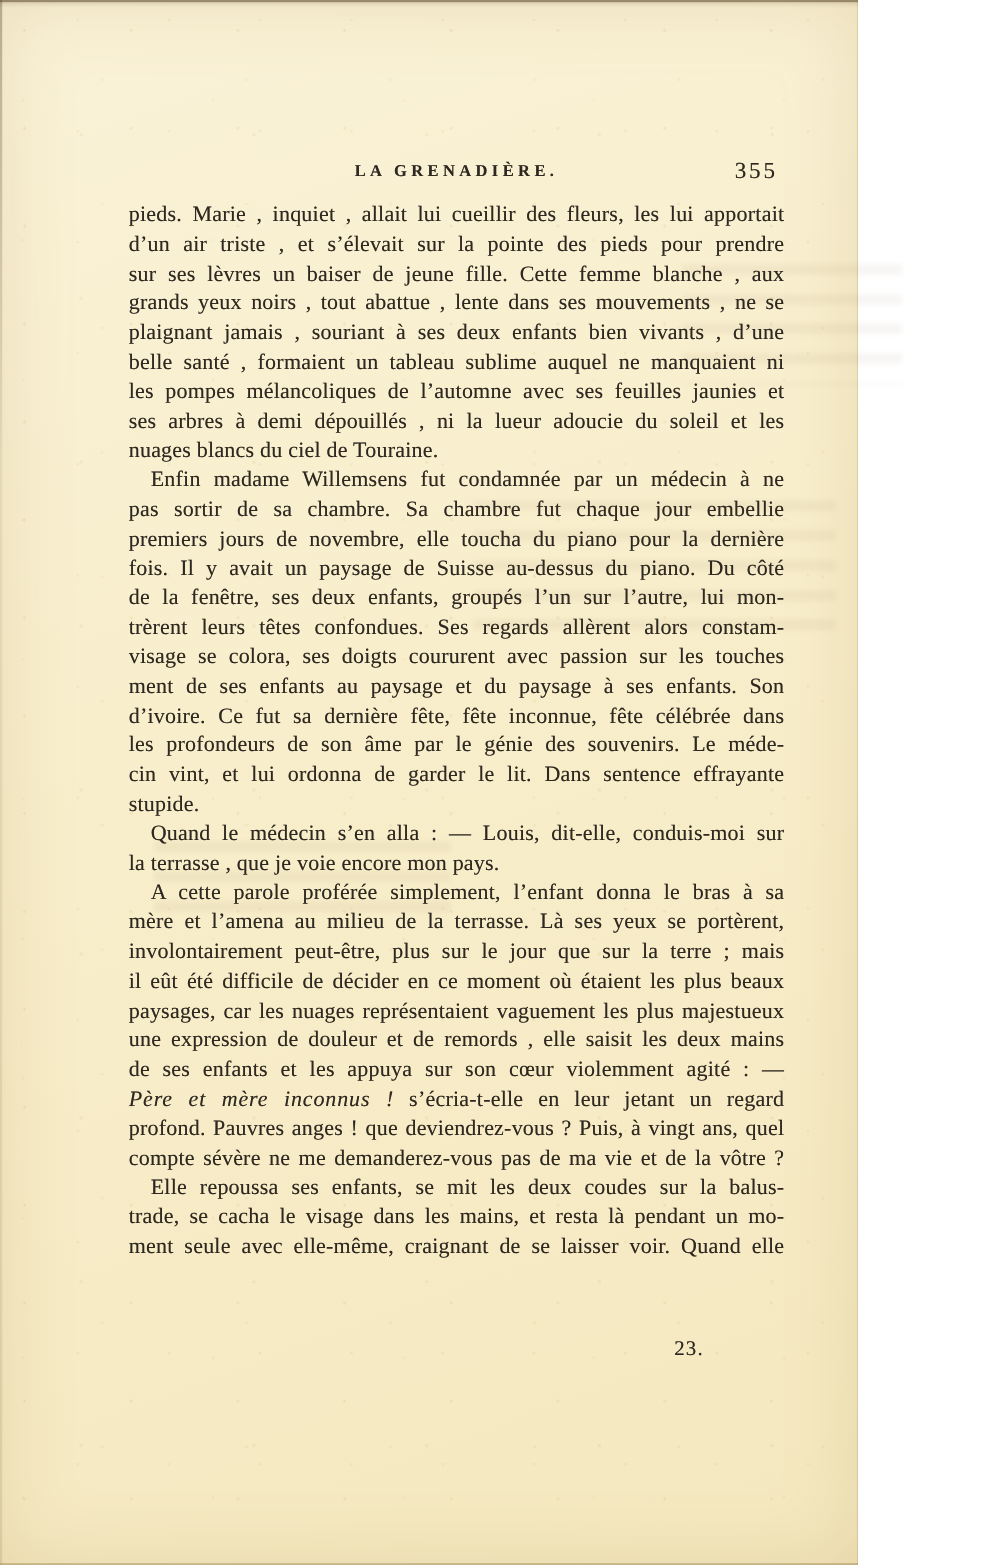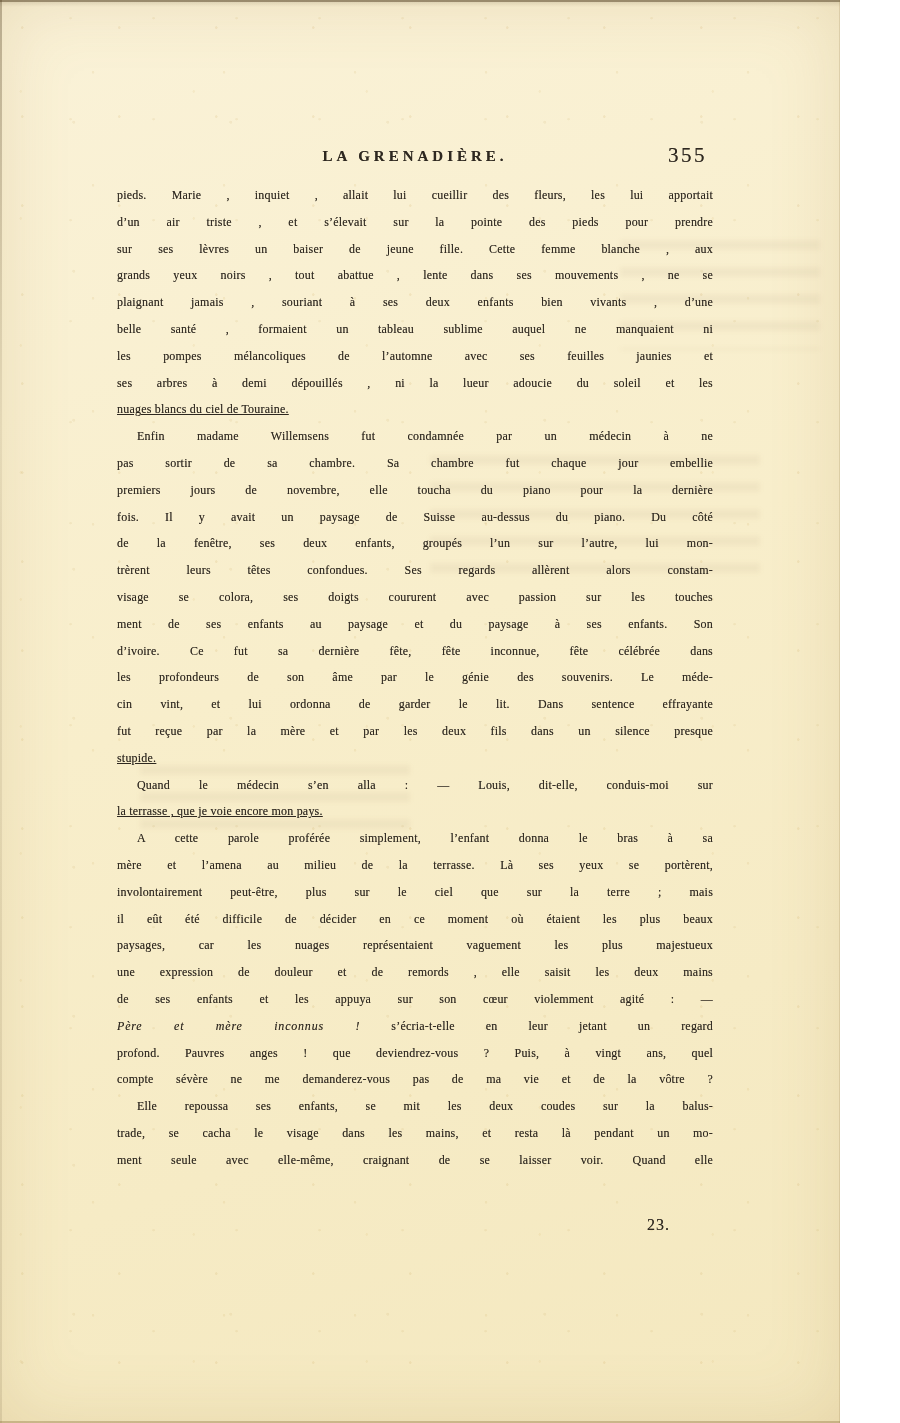--- a/index.html
+++ b/index.html
@@ -6,21 +6,21 @@
     --paper:#f8eecb;
     --ink:#2e2820;
     --lh:26.8px;
   }
   *{margin:0;padding:0;box-sizing:border-box;}
   html,body{width:900px;height:1423px;overflow:hidden;}
   body{font-family:"Liberation Serif","DejaVu Serif",serif;}
 
   .scan-page{
     position:relative;
-    width:840px;height:1423px;
+    width:780px;height:1423px;
     background-color:var(--paper);
     background-image:
       radial-gradient(circle at 23% 31%, rgba(196,156,72,.14) 0 1px, transparent 1.6px),
       radial-gradient(circle at 71% 64%, rgba(196,156,72,.12) 0 1px, transparent 1.6px),
       radial-gradient(circle at 47% 82%, rgba(180,140,60,.10) 0 1.2px, transparent 1.8px),
       radial-gradient(circle at 85% 18%, rgba(180,140,60,.10) 0 1px, transparent 1.5px),
       radial-gradient(circle at 12% 72%, rgba(210,170,90,.12) 0 1px, transparent 1.5px),
       linear-gradient(160deg,#faf2d8 0%,var(--paper) 45%,#f4e8bf 100%);
     background-size:97px 89px,131px 113px,157px 149px,83px 101px,173px 127px,100% 100%;
     box-shadow:inset 0 0 70px rgba(168,130,60,.18);
@@ -61,38 +61,38 @@
     position:absolute;right:6px;top:0;
     font-size:21px;letter-spacing:2.5px;
     text-shadow:0 0 .5px rgba(46,40,32,.55);
   }
 
   .text-block{
     position:absolute;
     left:117px;top:182px;width:596px;
   }
   .line{
-    font-size:12px;
+    font-size:20px;
     line-height:var(--lh);
     height:var(--lh);
     overflow:hidden;
     letter-spacing:.2px;
     text-align:justify;
     text-align-last:justify;
     text-shadow:0 0 .55px rgba(46,40,32,.5);
     white-space:normal;
   }
   .line.indent{text-indent:20px;}
-  .line.para-end{text-align-last:left;text-decoration:underline;}
+  .line.para-end{text-align-last:left;}
   .line em{font-style:italic;letter-spacing:.8px;}
 
   .signature-mark{
     position:absolute;
-    left:647px;top:1216px;
-    font-size:16px;letter-spacing:1px;
+    left:613px;top:1216px;
+    font-size:19px;letter-spacing:1px;
     text-shadow:0 0 .5px rgba(46,40,32,.55);
   }
 </style>
 </head>
 <body>
 
 <div class="scan-page">
 
   <div class="edge-top"></div>
   <div class="edge-top-fade"></div>
@@ -123,27 +123,26 @@
       <div class="line">pas sortir de sa chambre. Sa chambre fut chaque jour embellie</div>
       <div class="line">premiers jours de novembre, elle toucha du piano pour la dernière</div>
       <div class="line">fois. Il y avait un paysage de Suisse au-dessus du piano. Du côté</div>
       <div class="line">de la fenêtre, ses deux enfants, groupés l’un sur l’autre, lui mon-</div>
       <div class="line">trèrent leurs têtes confondues. Ses regards allèrent alors constam-</div>
       <div class="line">visage se colora, ses doigts coururent avec passion sur les touches</div>
       <div class="line">ment de ses enfants au paysage et du paysage à ses enfants. Son</div>
       <div class="line">d’ivoire. Ce fut sa dernière fête, fête inconnue, fête célébrée dans</div>
       <div class="line">les profondeurs de son âme par le génie des souvenirs. Le méde-</div>
       <div class="line">cin vint, et lui ordonna de garder le lit. Dans sentence effrayante</div>
-      <div class="line">fut reçue par la mère et par les deux fils dans un silence presque</div>
       <div class="line para-end">stupide.</div>
       <div class="line indent">Quand le médecin s’en alla : — Louis, dit-elle, conduis-moi sur</div>
       <div class="line para-end">la terrasse , que je voie encore mon pays.</div>
       <div class="line indent">A cette parole proférée simplement, l’enfant donna le bras à sa</div>
       <div class="line">mère et l’amena au milieu de la terrasse. Là ses yeux se portèrent,</div>
-      <div class="line">involontairement peut-être, plus sur le ciel que sur la terre ; mais</div>
+      <div class="line">involontairement peut-être, plus sur le jour que sur la terre ; mais</div>
       <div class="line">il eût été difficile de décider en ce moment où étaient les plus beaux</div>
       <div class="line">paysages, car les nuages représentaient vaguement les plus majestueux</div>
       <div class="line">une expression de douleur et de remords , elle saisit les deux mains</div>
       <div class="line">de ses enfants et les appuya sur son cœur violemment agité : —</div>
       <div class="line"><em>Père et mère inconnus !</em> s’écria-t-elle en leur jetant un regard</div>
       <div class="line">profond. Pauvres anges ! que deviendrez-vous ? Puis, à vingt ans, quel</div>
       <div class="line">compte sévère ne me demanderez-vous pas de ma vie et de la vôtre ?</div>
       <div class="line indent">Elle repoussa ses enfants, se mit les deux coudes sur la balus-</div>
       <div class="line">trade, se cacha le visage dans les mains, et resta là pendant un mo-</div>
       <div class="line">ment seule avec elle-même, craignant de se laisser voir. Quand elle</div>

